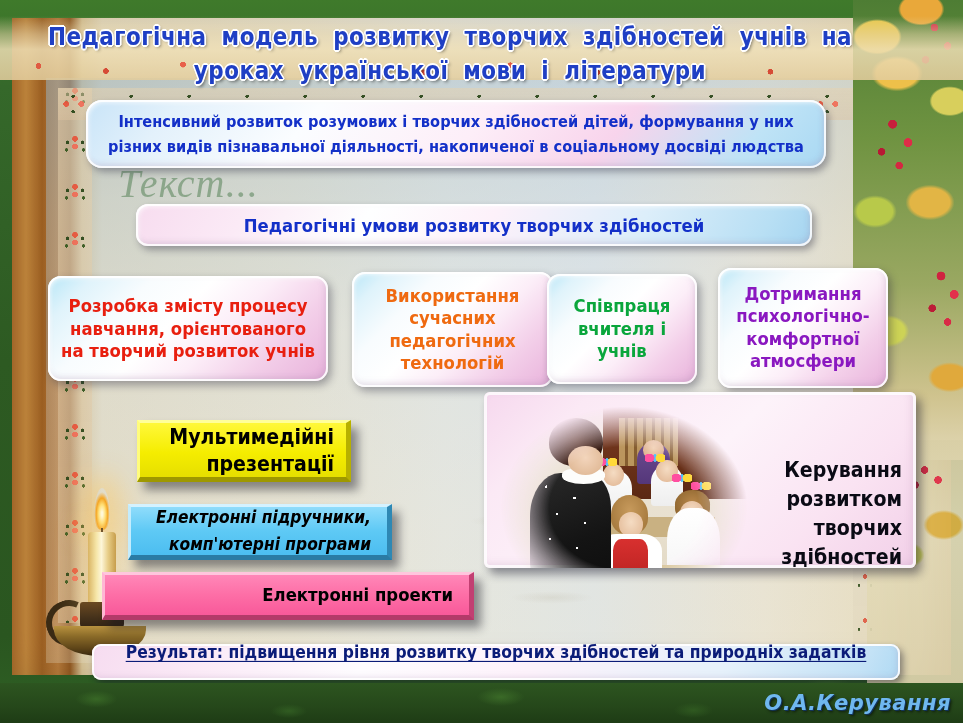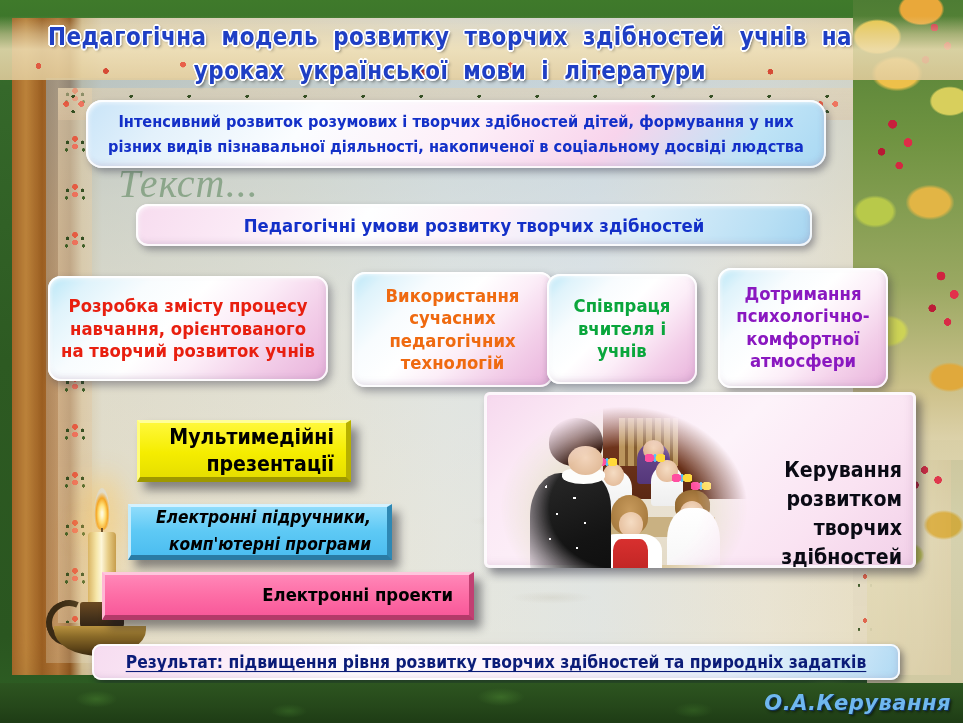--- a/index.html
+++ b/index.html
@@ -515,21 +515,21 @@
   #result-bar {
     position: absolute;
     left: 92px; top: 644px; width: 808px; height: 36px;
     border-radius: 9px;
     background: linear-gradient(115deg,
       #f6dcf0 0%, #fbeaf7 14%, #fefcff 34%, #fdf2fb 54%, #e6f1fb 78%, #c3e2f6 95%, #aed9f3 100%);
     box-shadow:
       inset 0 0 0 2px rgba(255,255,255,.9),
       inset -2px -2px 6px rgba(150,120,160,.25),
       3px 4px 7px rgba(20,20,40,.45);
-    display: flex; align-items: center; justify-content: center;
+    display: flex; justify-content: center;
     box-sizing: border-box;
   }
   #result-bar .txt {
     font-family: "DejaVu Sans", sans-serif;
     font-weight: 700;
     font-size: 15.6px;
     color: #0b1c78;
     text-decoration: underline;
     text-underline-offset: 3px;
     transform: scaleY(1.12);

